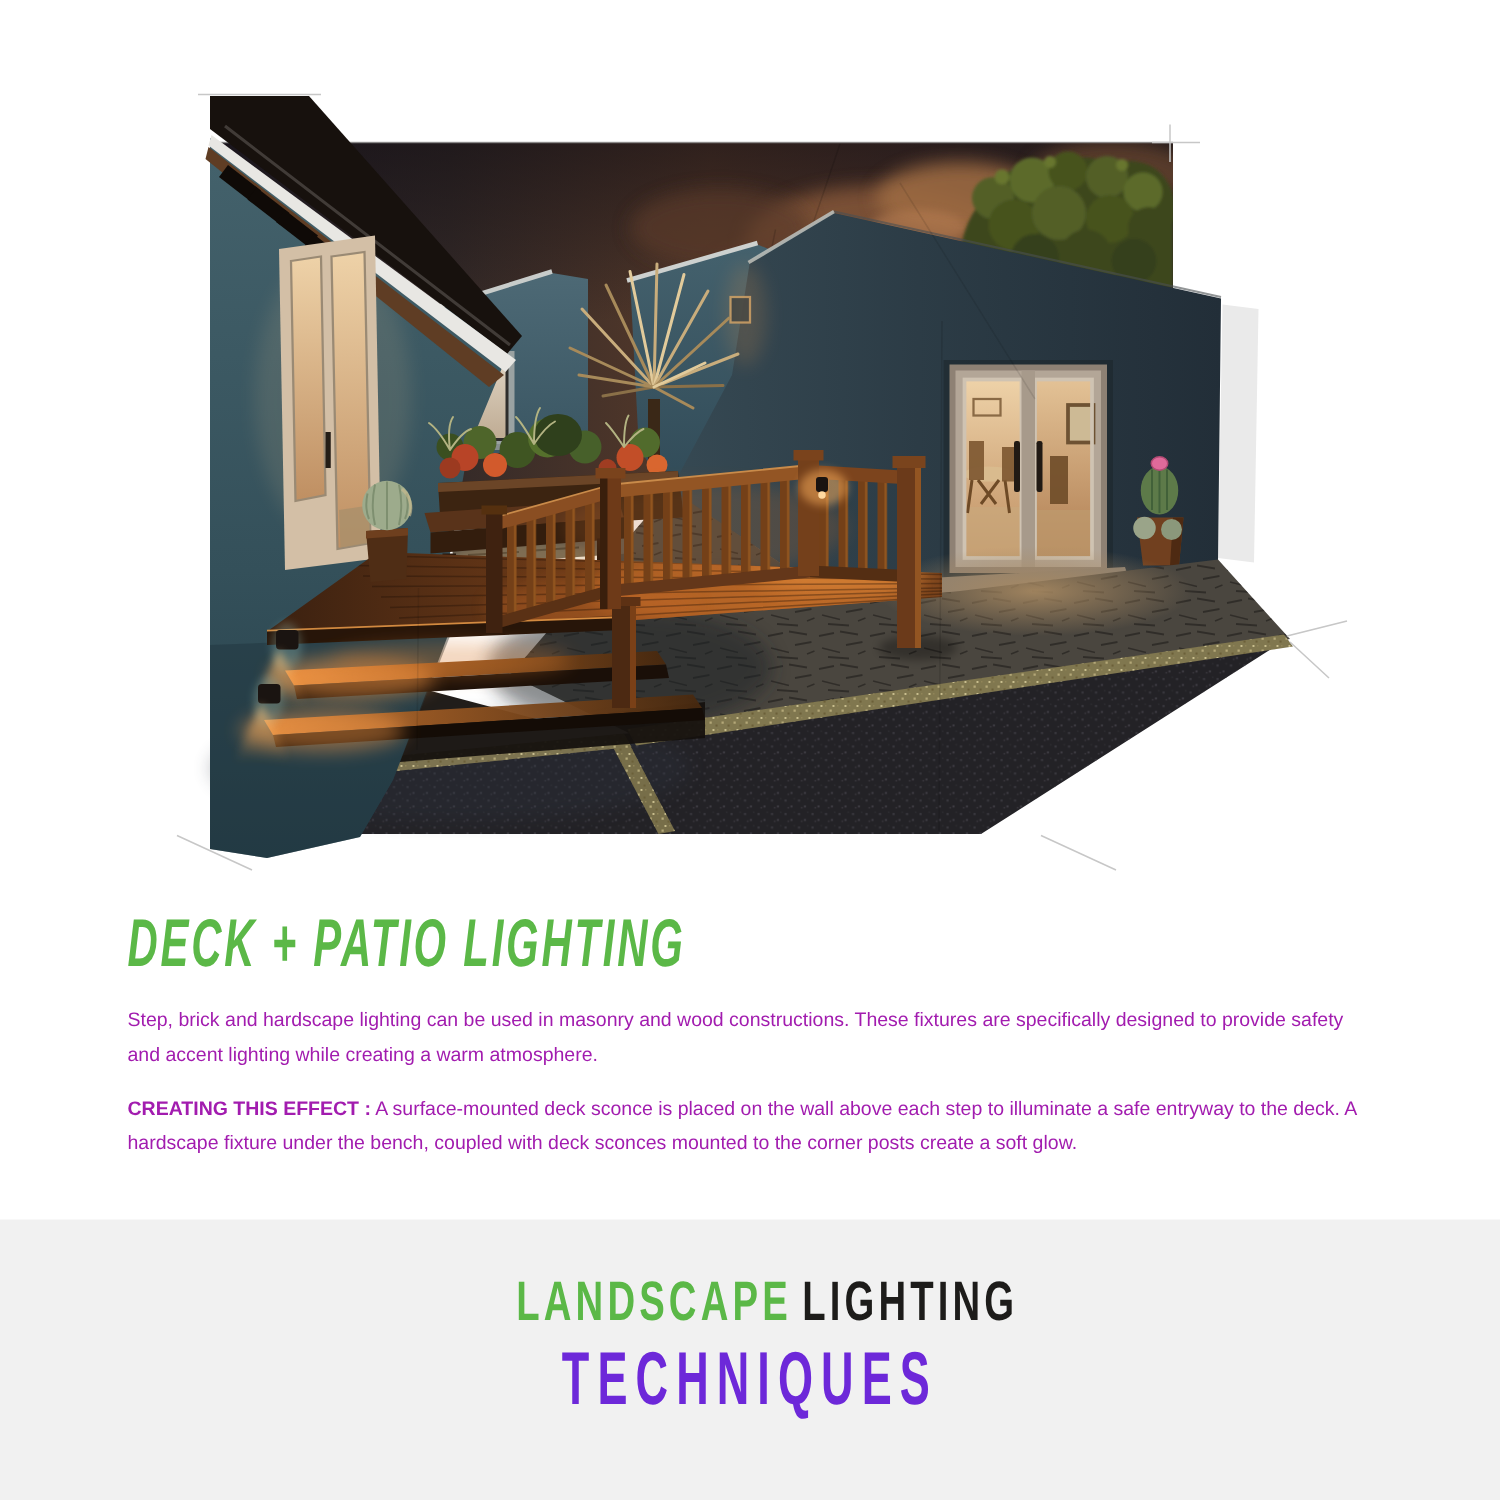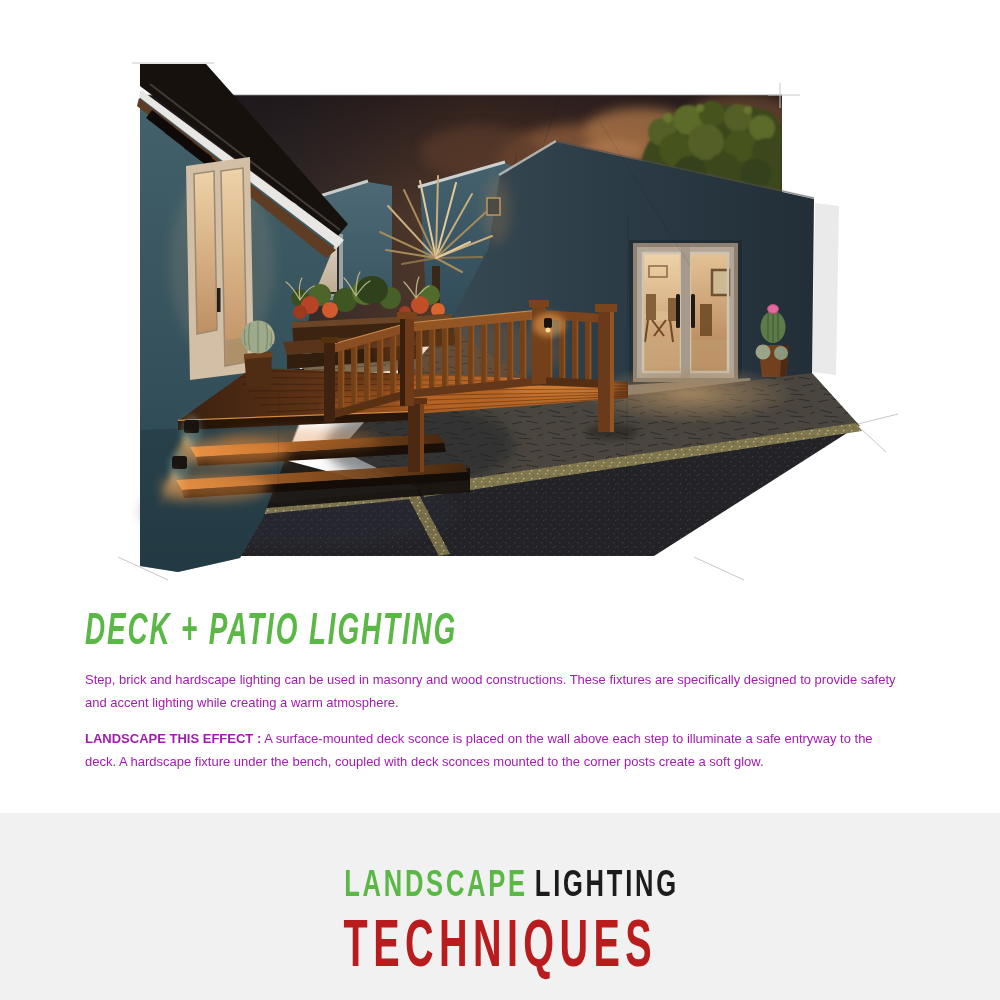--- a/index.html
+++ b/index.html
@@ -7,25 +7,25 @@
   .page{position:relative;width:1000px;height:1000px;background:#fff;overflow:hidden;}
   .hero{position:absolute;left:0;top:0;width:1000px;height:620px;}
   .content{position:absolute;left:85px;top:606px;width:820px;}
   .content h1{margin:0;color:#5bb847;font-size:45px;font-weight:bold;line-height:1;white-space:nowrap;font-style:italic;}
   .cond-h{display:inline-block;transform:scaleX(.62);transform-origin:0 50%;letter-spacing:3px;}
   .body-text{margin:0;font-size:13px;line-height:23px;color:#a21caf;}
   .p1{margin-top:17px;}
   .p2{margin-top:13px;}
   .effect-label{font-weight:bold;}
   .footer{position:absolute;left:0;top:813px;width:1000px;height:187px;background:#f1f1f1;text-align:center;}
-  .brand-line{margin:52px 0 0 0;font-size:37px;font-weight:bold;line-height:1;white-space:nowrap;padding-left:23px;}
+  .brand-line{margin:36px 0 0 0;font-size:37px;font-weight:bold;line-height:1;white-space:nowrap;padding-left:23px;}
   .cond-b{display:inline-block;transform:scaleX(.69);transform-origin:50% 50%;letter-spacing:4px;}
   .brand-primary{color:#5bb847;}
   .brand-secondary{color:#1d1c1a;margin-left:10px;}
-  .brand-title{margin:8px 0 0 0;font-size:66px;font-weight:bold;color:#b91c1c;line-height:1;white-space:nowrap;}
+  .brand-title{margin:8px 0 0 0;font-size:50px;font-weight:bold;color:#6d28d9;line-height:1;white-space:nowrap;}
   .cond-t{display:inline-block;transform:scaleX(.60);transform-origin:50% 50%;letter-spacing:9px;}
 </style>
 </head>
 <body>
 
 <div class="page">
 
   <div class="hero">
   <svg width="1000" height="620" viewBox="0 0 1000 620" xmlns="http://www.w3.org/2000/svg">
     <defs>
@@ -415,21 +415,21 @@
       <path d="M628,214 L626,554" stroke="#0b0b0b" stroke-opacity=".12"></path>
       <path d="M279,392 L278,500" stroke="#0b0b0b" stroke-opacity=".1"></path>
       <path d="M600,122 L690,266" stroke="#0b0b0b" stroke-opacity=".1"></path>
     </g>
   </svg>
   </div>
 
   <div class="content">
     <h1><span class="cond-h">DECK + PATIO LIGHTING</span></h1>
     <p class="body-text p1">Step, brick and hardscape lighting can be used in masonry and wood constructions. These fixtures are specifically designed to provide safety and accent lighting while creating a warm atmosphere.</p>
-    <p class="body-text p2"><span class="effect-label">LANDSCAPE THIS EFFECT :</span> <span>A surface-mounted deck sconce is placed on the wall above each step to illuminate a safe entryway to the deck. A hardscape fixture under the bench, coupled with deck sconces mounted to the corner posts create a soft glow.</span></p>
+    <p class="body-text p2"><span class="effect-label">CREATING THIS EFFECT :</span> <span>A surface-mounted deck sconce is placed on the wall above each step to illuminate a safe entryway to the deck. A hardscape fixture under the bench, coupled with deck sconces mounted to the corner posts create a soft glow.</span></p>
   </div>
 
   <div class="footer">
     <div class="brand-line"><span class="cond-b"><span class="brand-primary">LANDSCAPE</span><span class="brand-secondary">LIGHTING</span></span></div>
     <div class="brand-title"><span class="cond-t">TECHNIQUES</span></div>
   </div>
 
 </div>
 
 </body></html>

